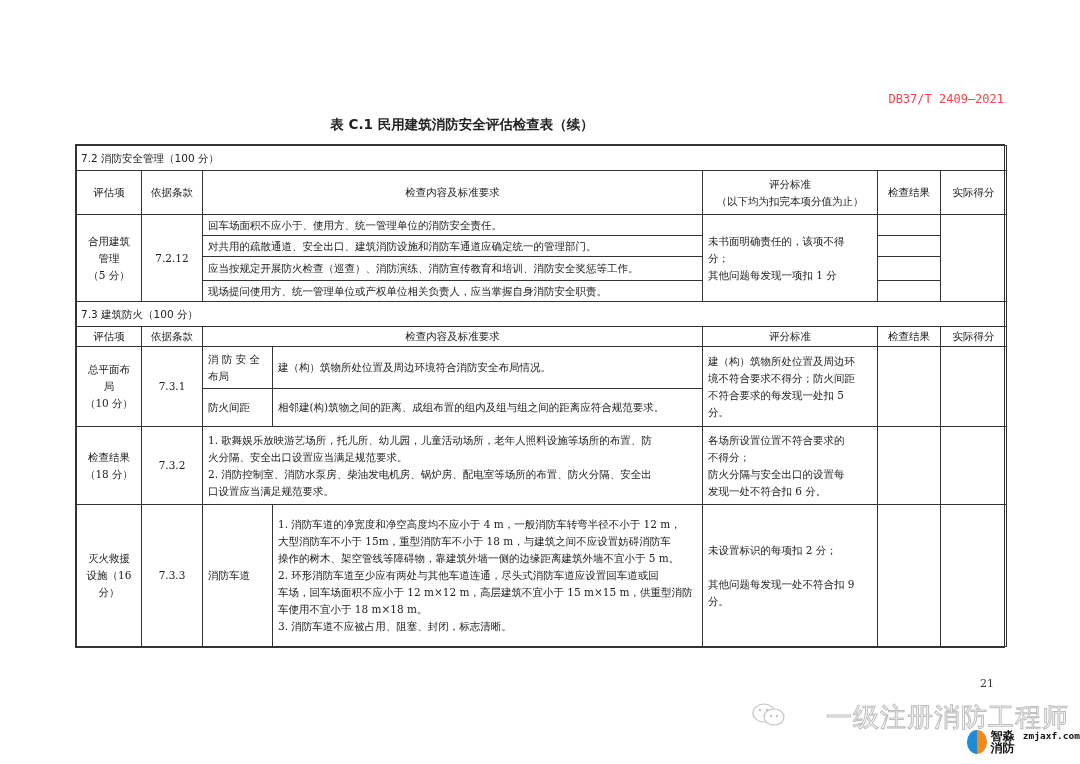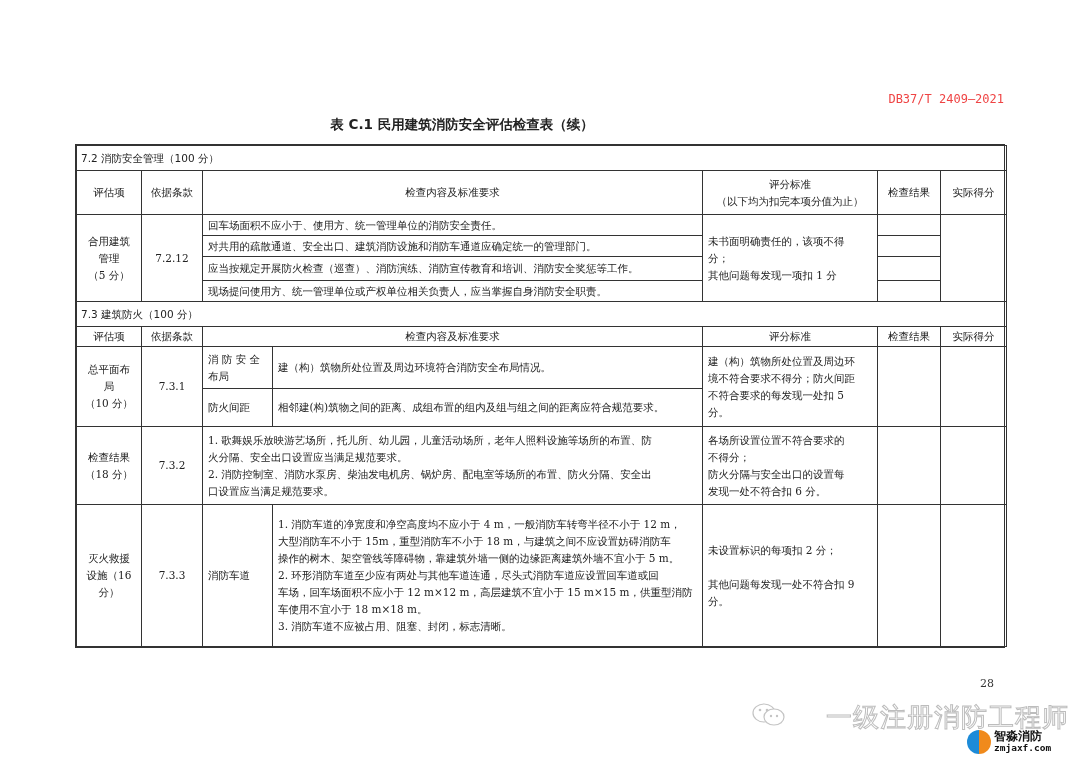--- a/index.html
+++ b/index.html
@@ -33,21 +33,21 @@
   .watermark {
     position:absolute; top:700px; left:758px; font-size:26px; letter-spacing:1px;
     color:transparent; -webkit-text-stroke:1px #bdbdbd;
     font-family:"DejaVu Sans","Liberation Sans",sans-serif;
     margin-left:36px;
   }
   .wm-icon { position:absolute; top:702px; left:752px; }
   .brand { position:absolute; top:730px; left:967px; display:flex; align-items:center; gap:3px; }
   .brand-logo { width:24px; height:24px; border-radius:50%;
     background:conic-gradient(#f08a1c 0 50%, #1d8bd8 50% 100%); }
-  .brand-text { display:flex; flex-direction:column; line-height:12px; }
+  .brand-text { display:flex; line-height:12px; }
   .brand-name { font-size:12px; font-weight:bold; color:#111; font-family:"DejaVu Sans","Liberation Sans",sans-serif; }
   .brand-url { font-size:9.5px; font-weight:bold; color:#111; font-family:"DejaVu Sans Mono","Liberation Mono",monospace; }
 </style>
 </head>
 <body>
 
 <div class="std-code">DB37/T 2409—2021</div>
 <div class="table-title">表 C.1  民用建筑消防安全评估检查表（续）</div>
 
 <div class="sheet">
@@ -189,21 +189,21 @@
         <span class="ln">其他问题每发现一处不符合扣 9</span>
         <span class="ln">分。</span>
       </td>
       <td class="empty"></td>
       <td class="empty"></td>
     </tr>
   </tbody>
     </table>
 </div>
 
-<div class="page-num">28</div>
+<div class="page-num">21</div>
 
 <svg class="wm-icon" width="34" height="26" viewBox="0 0 34 26">
   <ellipse cx="12" cy="11" rx="11" ry="9" fill="none" stroke="#c4c4c4" stroke-width="1.2"></ellipse>
   <ellipse cx="22" cy="15" rx="10" ry="8" fill="#fff" stroke="#c4c4c4" stroke-width="1.2"></ellipse>
   <circle cx="8" cy="8" r="1.3" fill="#c4c4c4"></circle>
     <circle cx="15" cy="8" r="1.3" fill="#c4c4c4"></circle>
   <circle cx="19" cy="14" r="1.2" fill="#c4c4c4"></circle>
     <circle cx="25" cy="14" r="1.2" fill="#c4c4c4"></circle>
 </svg>
 <div class="watermark" style="left:790px">一级注册消防工程师</div>

